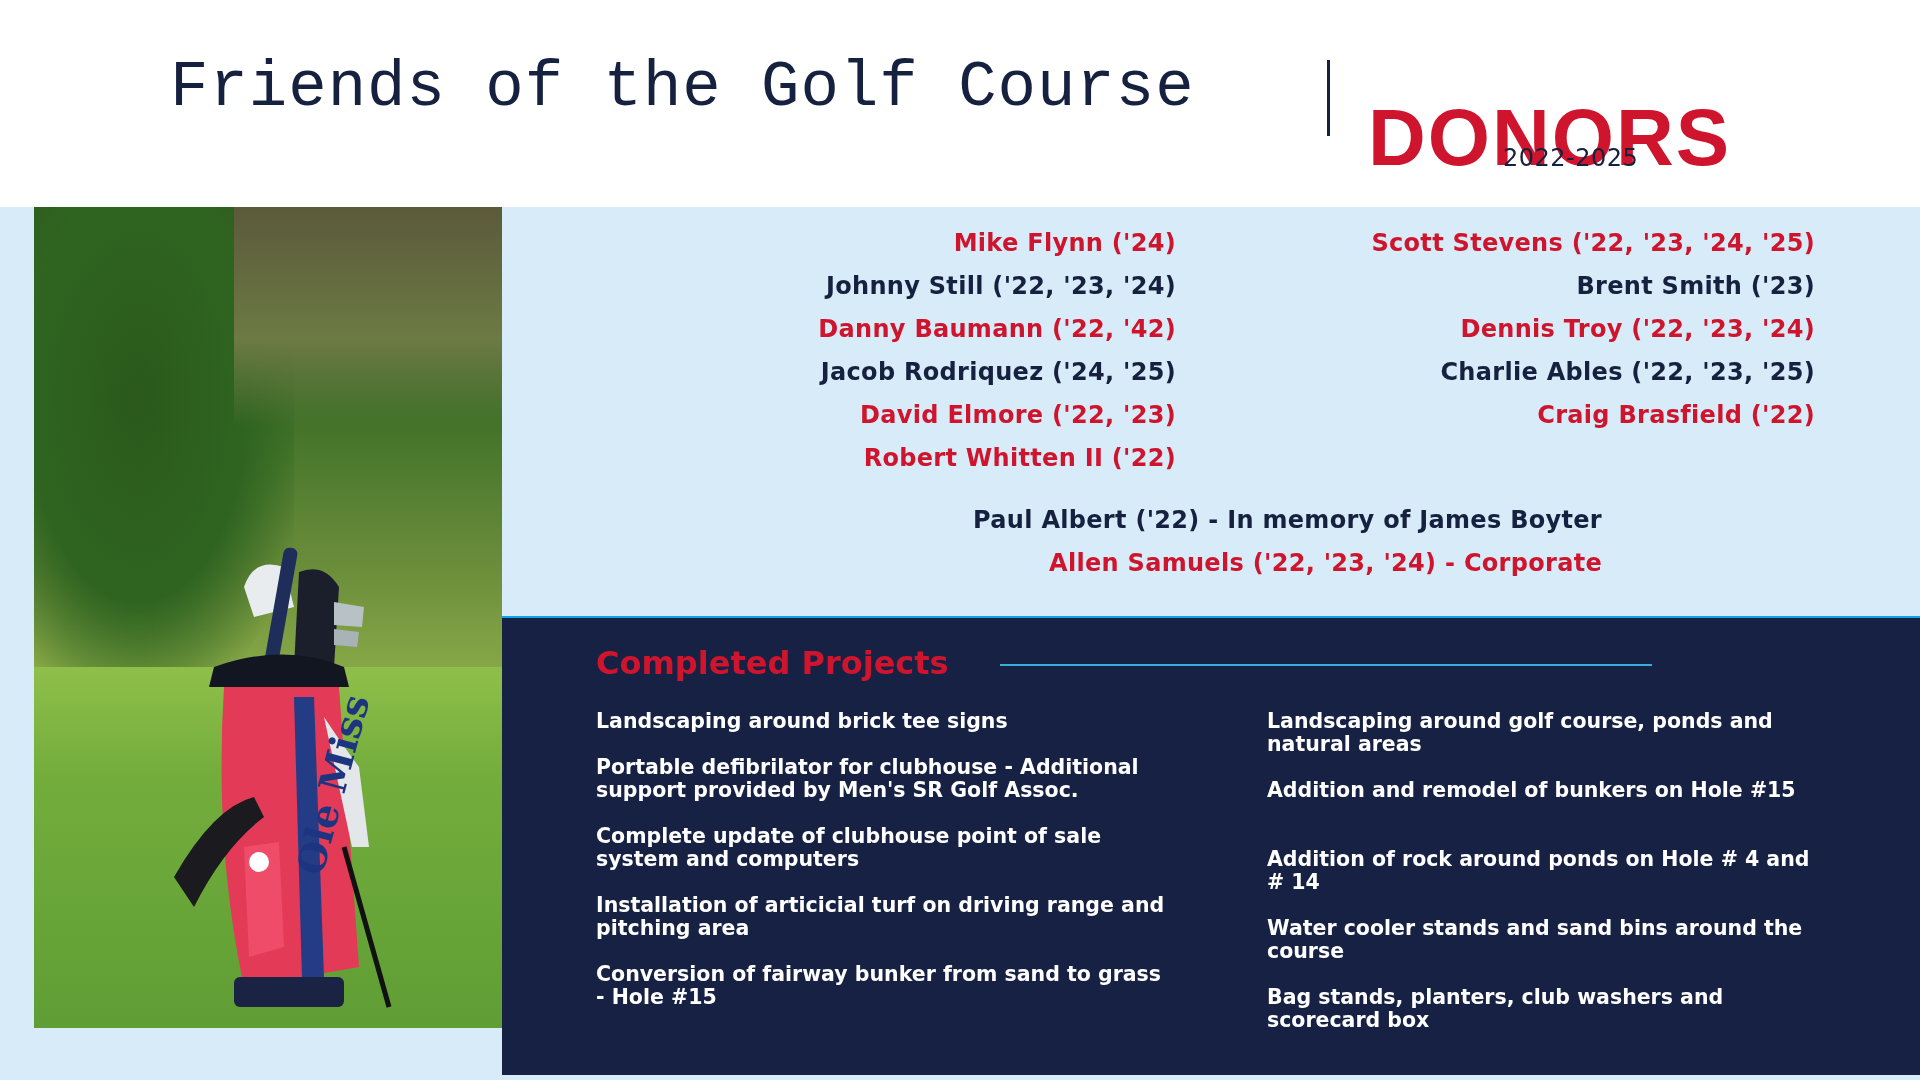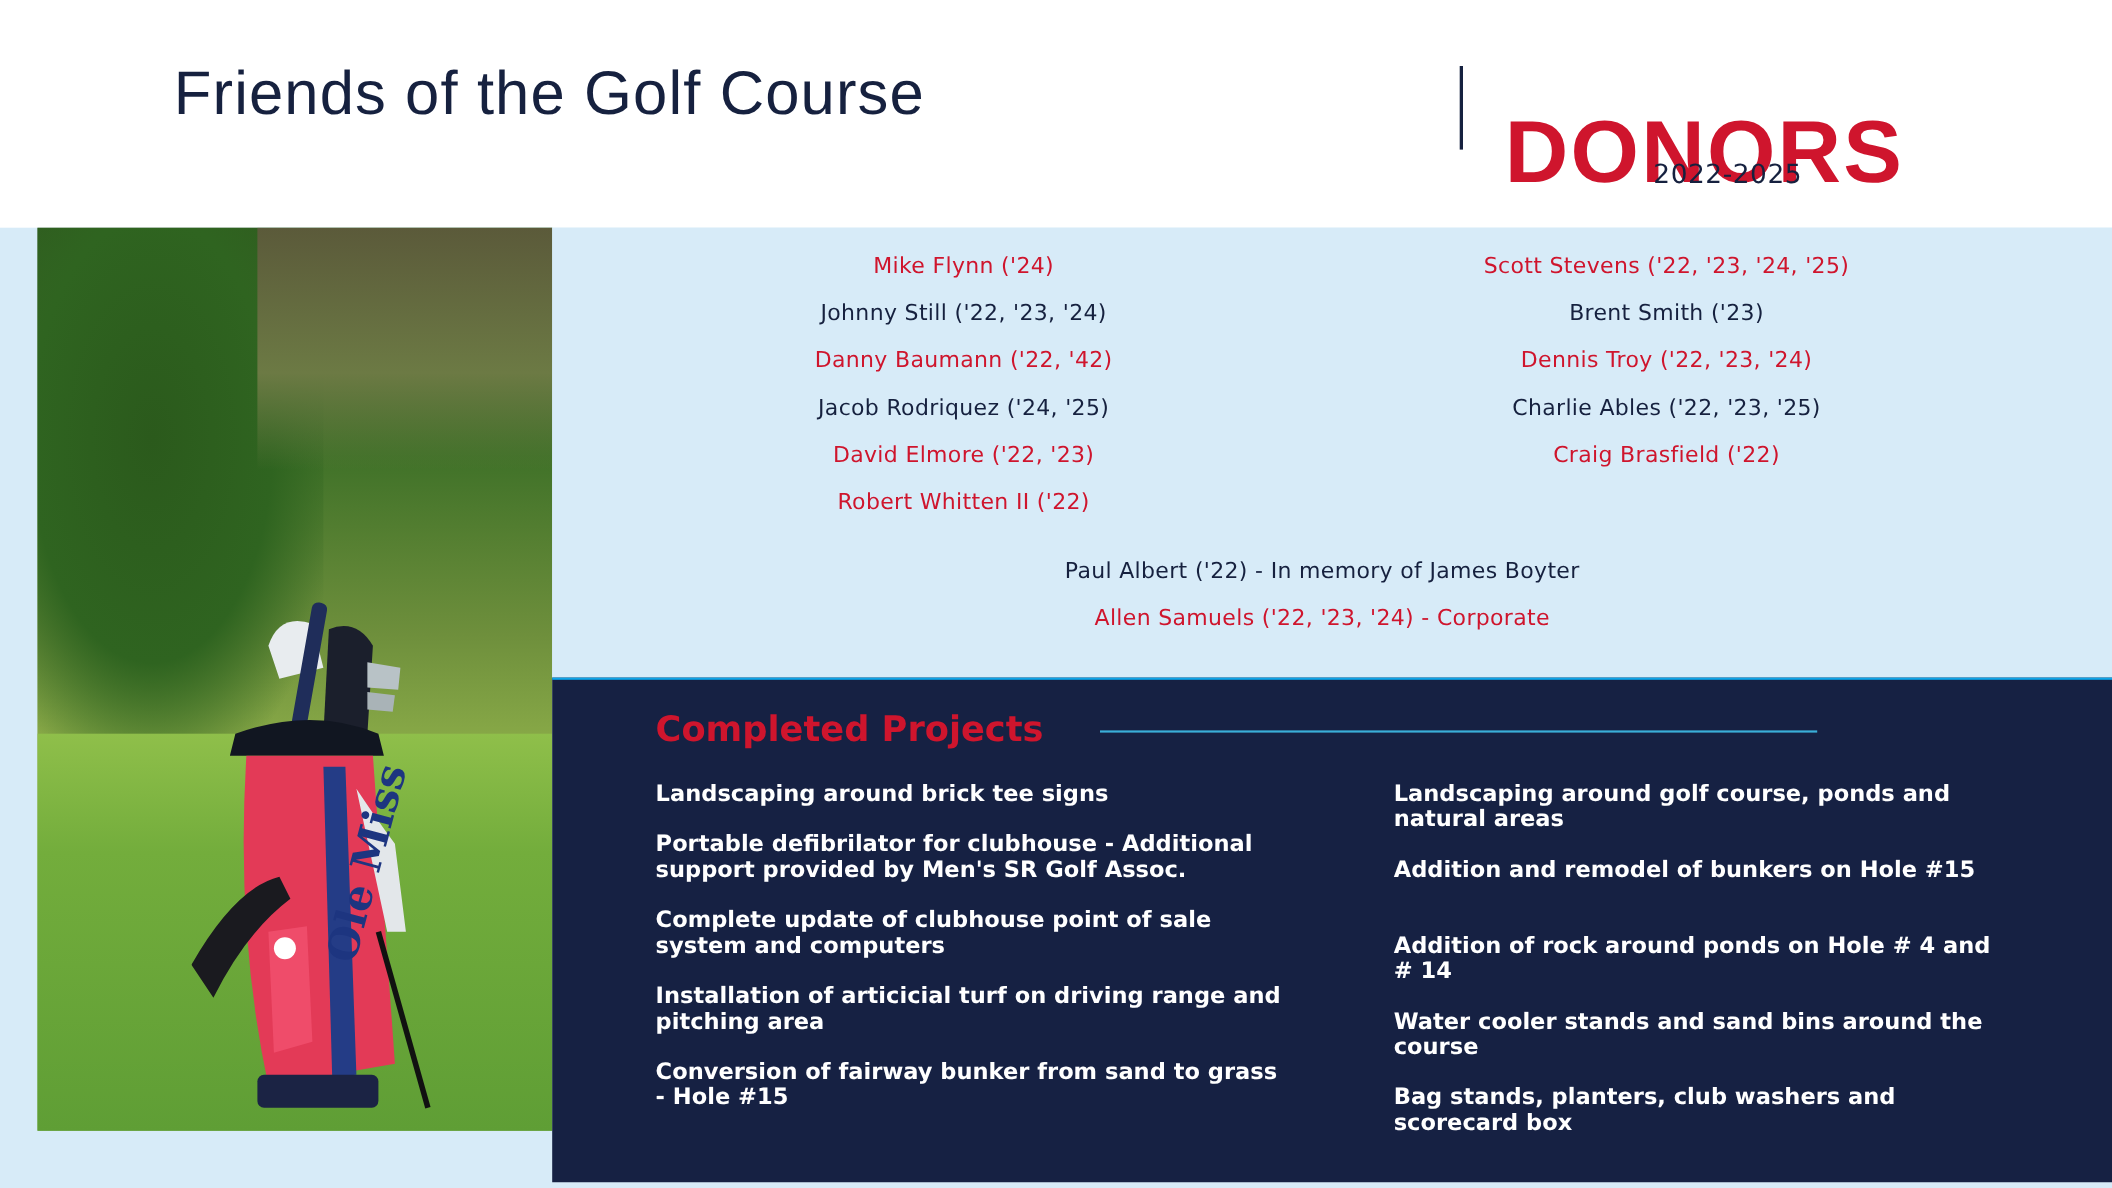--- a/index.html
+++ b/index.html
@@ -1,33 +1,33 @@
 <!DOCTYPE html>
 <html><head>
 <meta charset="utf-8">
 <style>
   * { margin: 0; padding: 0; box-sizing: border-box; }
   html, body { width: 1920px; height: 1080px; overflow: hidden; background: #d7ebf8; }
   body { position: relative; font-family: "Liberation Sans", "DejaVu Sans", sans-serif; }
 
   .header { position: absolute; left: 0; top: 0; width: 1920px; height: 207px; background: #ffffff; }
-  .title { position: absolute; left: 158px; top: 52px; font-size: 56px; font-weight: 400; color: #16213f; letter-spacing: 1px; white-space: nowrap; font-family: Liberation Sans, sans-serif; transform: scaleX(1.0); transform-origin: left; }
+  .title { position: absolute; left: 170px; top: 52px; font-size: 64px; font-weight: 400; color: #16213f; letter-spacing: 1px; white-space: nowrap; font-family: Liberation Mono, monospace; transform: scaleX(1.0); transform-origin: left; }
   .title-divider { position: absolute; left: 1327px; top: 60px; width: 3px; height: 76px; background: #16213f; }
   .donors { position: absolute; left: 1368px; top: 56px; font-size: 80px; font-weight: 700; color: #cf152d; letter-spacing: 2px; font-family: Liberation Sans, sans-serif; white-space: nowrap; margin-top: 36px; }
   .years { position: absolute; left: 1503px; top: 144px; font-size: 24px; color: #16213f; font-family: "DejaVu Sans", sans-serif; letter-spacing: 0.5px; }
 
   .photo { position: absolute; left: 34px; top: 207px; width: 468px; height: 821px; overflow: hidden;
     background: linear-gradient(180deg, #2f5a1f 0%, #3f7128 25%, #6e8f3c 45%, #8fb04a 60%, #7cab3d 72%, #69a33a 100%); }
   .photo .blur1 { position: absolute; left: 0; top: 0; width: 260px; height: 480px; background: radial-gradient(ellipse at 40% 40%, #2b5a1c 0%, #2f6420 50%, rgba(47,100,32,0) 80%); }
   .photo .blur2 { position: absolute; left: 200px; top: 0; width: 268px; height: 220px; background: linear-gradient(180deg, #5b5a3a 0%, #6c7a44 60%, rgba(108,122,68,0) 100%); }
   .photo .fairway { position: absolute; left: 0; top: 460px; width: 468px; height: 361px; background: linear-gradient(180deg, #8fbf4a 0%, #73ad3c 30%, #5f9e35 100%); }
   .bag { position: absolute; left: 140px; top: 340px; width: 220px; height: 480px; }
 
   .names-panel { position: absolute; left: 502px; top: 207px; width: 1418px; height: 409px; background: #d7ebf8; }
-  .name { position: absolute; font-size: 20px; font-weight: 400; text-align: center; white-space: nowrap; font-family: "DejaVu Sans", sans-serif; letter-spacing: 0.3px; }
+  .name { position: absolute; font-size: 24px; font-weight: 700; text-align: right; white-space: nowrap; font-family: "DejaVu Sans", sans-serif; letter-spacing: 0.3px; }
   .name.red { color: #cf152d; }
   .name.navy { color: #16213f; }
   .col-left { left: 576px; width: 600px; }
   .col-right { left: 1215px; width: 600px; }
   .col-center { left: 802px; width: 800px; }
 
   .projects { position: absolute; left: 502px; top: 616px; width: 1418px; height: 459px; background: #162143; border-top: 2px solid #0ea5e9; }
   .projects-title { position: absolute; left: 94px; top: 26px; font-size: 32px; font-weight: 700; color: #cf152d; font-family: "DejaVu Sans", sans-serif; white-space: nowrap; }
   .projects-rule { position: absolute; left: 498px; top: 46px; width: 652px; height: 2px; background: #3aaed8; }
   .proj { position: absolute; width: 580px; font-size: 20.5px; font-weight: 700; color: #ffffff; line-height: 23px; font-family: "DejaVu Sans", sans-serif; }

